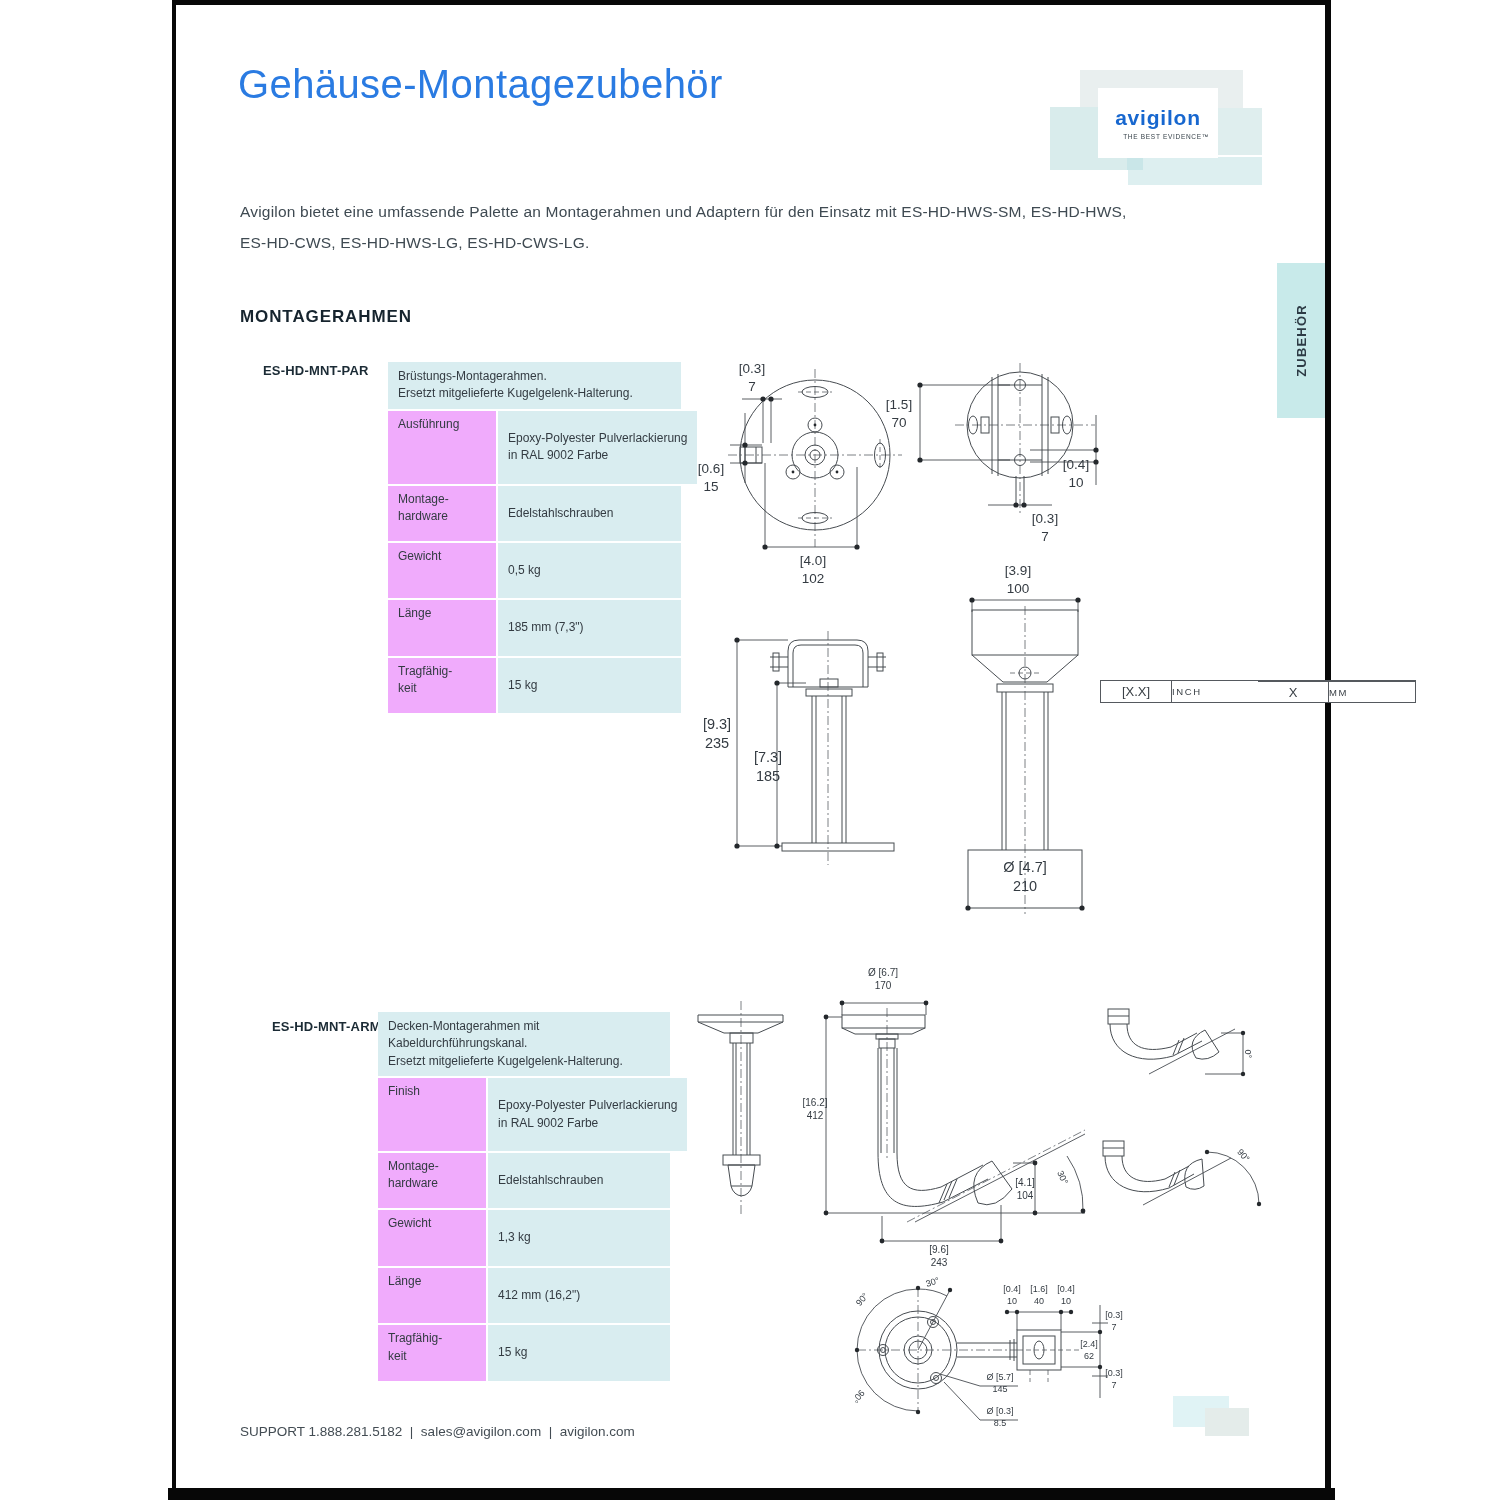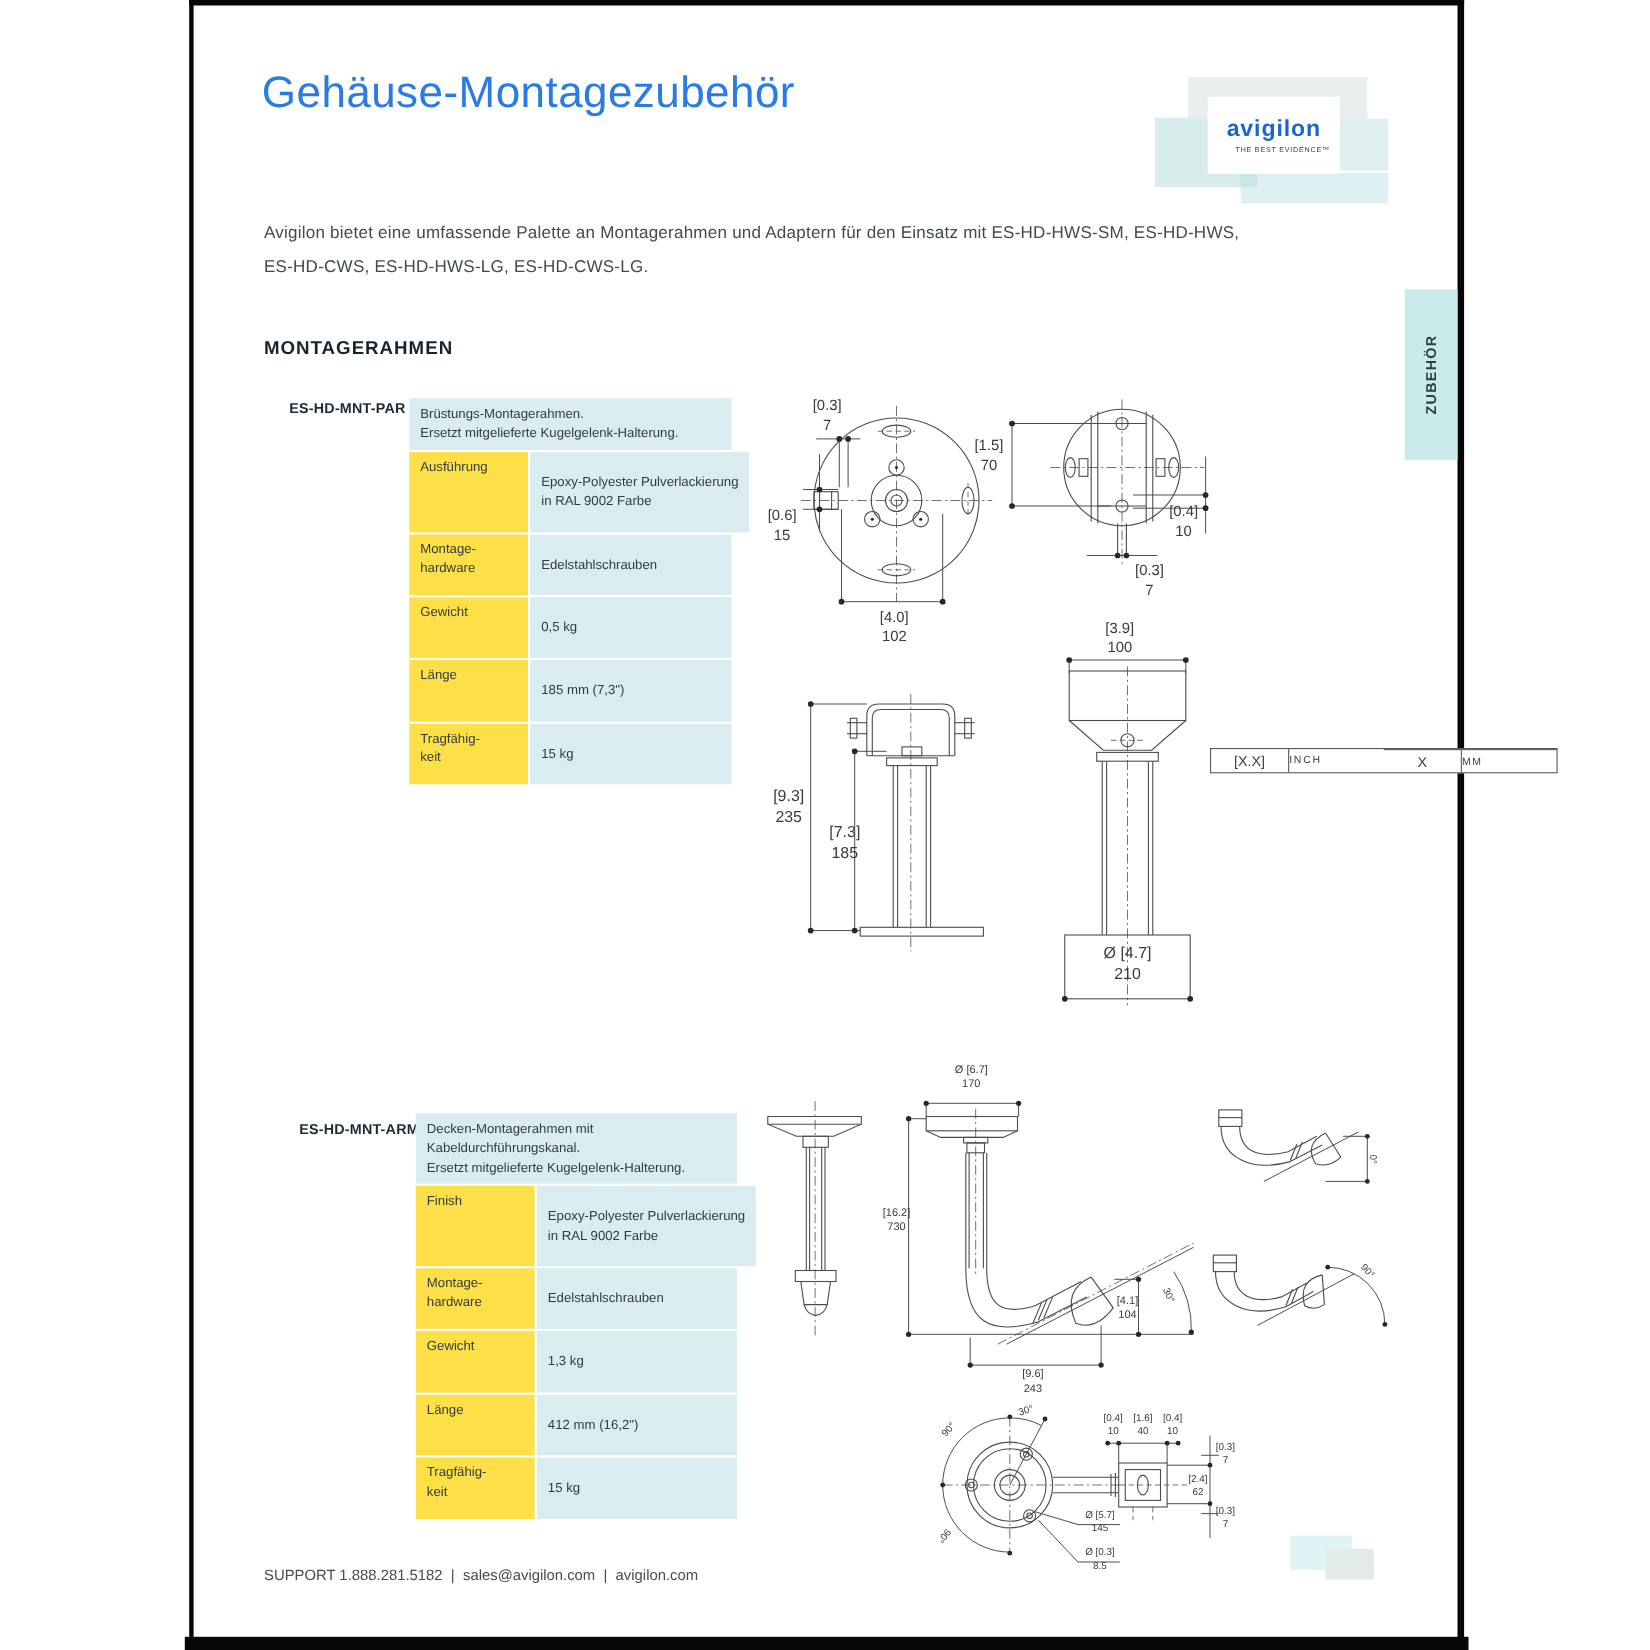--- a/index.html
+++ b/index.html
@@ -15,21 +15,21 @@
   .title{left:238px;top:62px;font-size:40px;font-weight:300;color:#2a7be2;letter-spacing:.4px;}
   .intro{left:240px;top:196px;font-size:15.5px;line-height:31px;color:#3f4a52;white-space:pre-line;letter-spacing:.2px;}
   .section-heading{left:240px;top:307px;font-size:17px;font-weight:bold;color:#16242e;letter-spacing:.9px;}
   .model{font-size:13px;font-weight:bold;color:#1b2b35;letter-spacing:.2px;padding-left:24px;}
   .footer{left:240px;top:1424px;font-size:13.5px;color:#434c53;white-space:pre;}
   
   .spec-table{position:absolute;width:293px;display:flex;flex-direction:column;gap:2px;
               font-size:12px;color:#333b42;}
   .spec-desc{background:#d9edf0;padding:6px 10px;line-height:1.45;white-space:pre;}
   .spec-row{display:flex;gap:2px;}
-  .spec-label{background:#fde047;width:88px;flex:none;padding:5px 10px;line-height:1.45;white-space:pre;}
+  .spec-label{background:#f0abfc;width:88px;flex:none;padding:5px 10px;line-height:1.45;white-space:pre;}
   .spec-value{background:#d9edf0;flex:1;padding:19px 10px;line-height:1.45;white-space:pre;}
   
   .side-tab{left:1277px;top:263px;width:48px;height:155px;background:#c8eaea;
             display:flex;align-items:center;justify-content:center;}
   .side-tab span{transform:rotate(-90deg);white-space:nowrap;font-size:13px;font-weight:bold;
                  letter-spacing:1.2px;color:#2d3b45;}
   
   .logo-sq{position:absolute;}
   .logo-box{left:1098px;top:88px;width:120px;height:70px;background:#ffffff;
             display:flex;flex-direction:column;align-items:center;justify-content:center;}
@@ -79,21 +79,21 @@
 <div class="abs intro">Avigilon bietet eine umfassende Palette an Montagerahmen und Adaptern für den Einsatz mit ES-HD-HWS-SM, ES-HD-HWS,
 ES-HD-CWS, ES-HD-HWS-LG, ES-HD-CWS-LG.</div>
 
 <div class="abs side-tab">
   <span>ZUBEHÖR</span>
 </div>
 
 <div class="abs section-heading">MONTAGERAHMEN</div>
 
 <div class="abs model" style="left:239px;top:363px;">ES-HD-MNT-PAR</div>
-<div class="spec-table" style="left:372px;top:362px;">
+<div class="spec-table" style="left:388px;top:362px;">
   <div class="spec-desc">Brüstungs-Montagerahmen.
 Ersetzt mitgelieferte Kugelgelenk-Halterung.</div>
   <div class="spec-row">
     <div class="spec-label">Ausführung</div>
     <div class="spec-value">Epoxy-Polyester Pulverlackierung
 in RAL 9002 Farbe</div>
   </div>
   <div class="spec-row">
     <div class="spec-label">Montage-
 hardware</div>
@@ -528,21 +528,21 @@
       <circle cx="260" cy="97" r="2.2"></circle>
   </g>
 </svg>
 
 <div class="dim dim-sm" style="left:858px;top:966px;width:50px;">
   <span class="din">Ø [6.7]</span>
     <span class="dmm">170</span>
   </div>
 <div class="dim dim-sm" style="left:795px;top:1096px;width:40px;">
   <span class="din">[16.2]</span>
-    <span class="dmm">730</span>
+    <span class="dmm">412</span>
   </div>
 <div class="dim dim-sm" style="left:1006px;top:1176px;width:38px;">
   <span class="din">[4.1]</span>
     <span class="dmm">104</span>
   </div>
 <div class="dim dim-sm" style="left:916px;top:1243px;width:46px;">
   <span class="din">[9.6]</span>
     <span class="dmm">243</span>
   </div>
 <div class="dim ang" style="left:1055px;top:1172px;transform:rotate(65deg);">30°</div>

